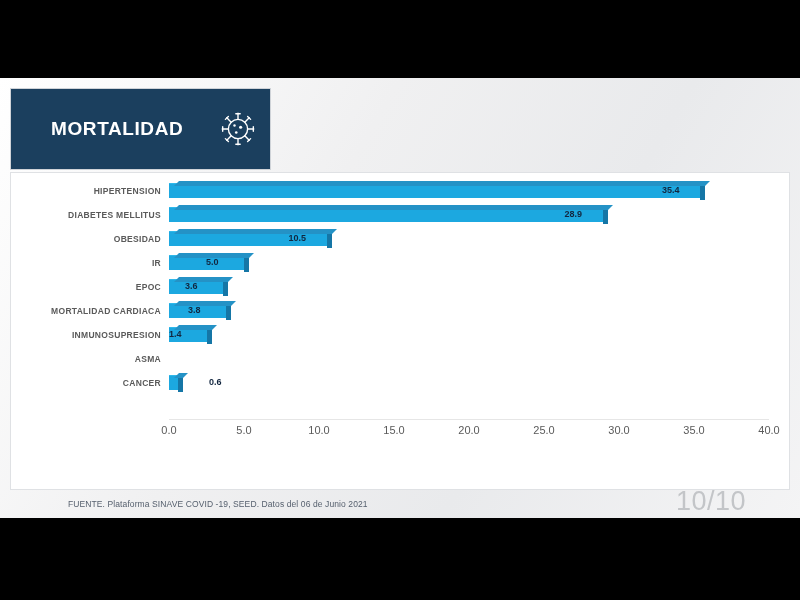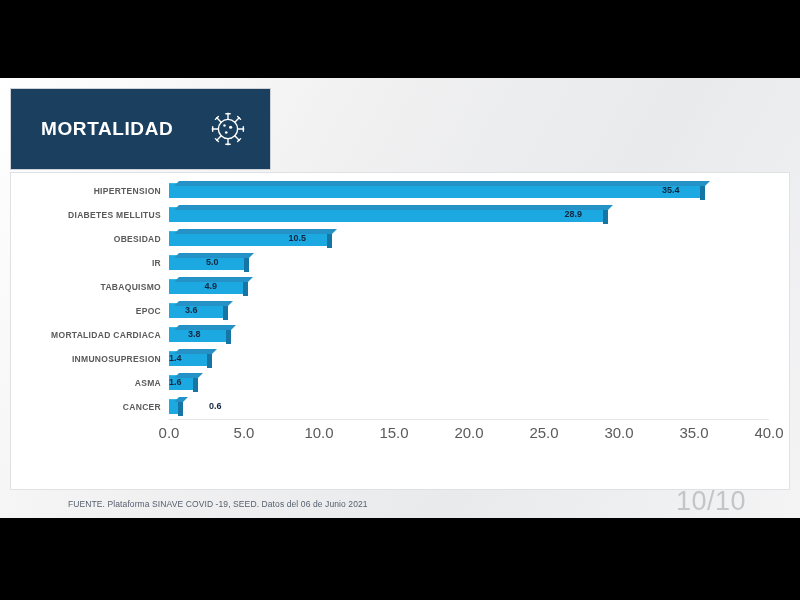--- a/index.html
+++ b/index.html
@@ -47,21 +47,21 @@
     position: absolute;
     left: 10px;
     top: 10px;
     width: 261px;
     height: 82px;
     background: #1b3f5e;
     border: 1px solid #cfd3d8;
     box-sizing: border-box;
     display: flex;
     align-items: center;
-    padding-left: 30px;
+    padding-left: 40px;
     gap: 34px;
   }
   .title-banner .banner-text {
     color: #ffffff;
     font-size: 19px;
     font-weight: bold;
     letter-spacing: 0.6px;
   }
   .virus-icon { width: 42px; height: 42px; display: block; }
 
@@ -194,21 +194,21 @@
   .x-ticks {
     position: relative;
     height: 20px;
     width: 600px;
   }
   .x-tick {
     position: absolute;
     top: 4px;
     transform: translateX(-50%);
     color: #5a5a5a;
-    font-size: 15px;
+    font-size: 11px;
     white-space: nowrap;
   }
 
   
   .source-note {
     position: absolute;
     left: 68px;
     top: 421px;
     color: #56606e;
     font-size: 8.5px;
@@ -302,27 +302,20 @@
               </div>
             </div>
             <div class="bar-row">
               <div class="cat-label">IR</div>
               <div class="bar-track">
                 <div class="bar3d" style="width: 75px;"></div>
                 <div class="bar-value" style="left: 37px;">5.0</div>
               </div>
             </div>
             <div class="bar-row">
-              <div class="cat-label">TABAQUISMO</div>
-              <div class="bar-track">
-                <div class="bar3d" style="width: 73.5px;"></div>
-                <div class="bar-value" style="left: 35.5px;">4.9</div>
-              </div>
-            </div>
-            <div class="bar-row">
               <div class="cat-label">EPOC</div>
               <div class="bar-track">
                 <div class="bar3d" style="width: 54px;"></div>
                 <div class="bar-value" style="left: 16px;">3.6</div>
               </div>
             </div>
             <div class="bar-row">
               <div class="cat-label">MORTALIDAD CARDIACA</div>
               <div class="bar-track">
                 <div class="bar3d" style="width: 57px;"></div>
@@ -331,24 +324,20 @@
             </div>
             <div class="bar-row">
               <div class="cat-label">INMUNOSUPRESION</div>
               <div class="bar-track">
                 <div class="bar3d" style="width: 37.5px;"></div>
                 <div class="bar-value" style="left: 0px;">1.4</div>
               </div>
             </div>
             <div class="bar-row">
               <div class="cat-label">ASMA</div>
-              <div class="bar-track">
-                <div class="bar3d" style="width: 24px;"></div>
-                <div class="bar-value" style="left: 0px;">1.6</div>
-              </div>
             </div>
             <div class="bar-row">
               <div class="cat-label">CANCER</div>
               <div class="bar-track">
                 <div class="bar3d" style="width: 9px;"></div>
                 <div class="bar-value" style="left: 0px; padding-left: 40px;">0.6</div>
               </div>
             </div>
           </div>
         <div class="x-axis">

